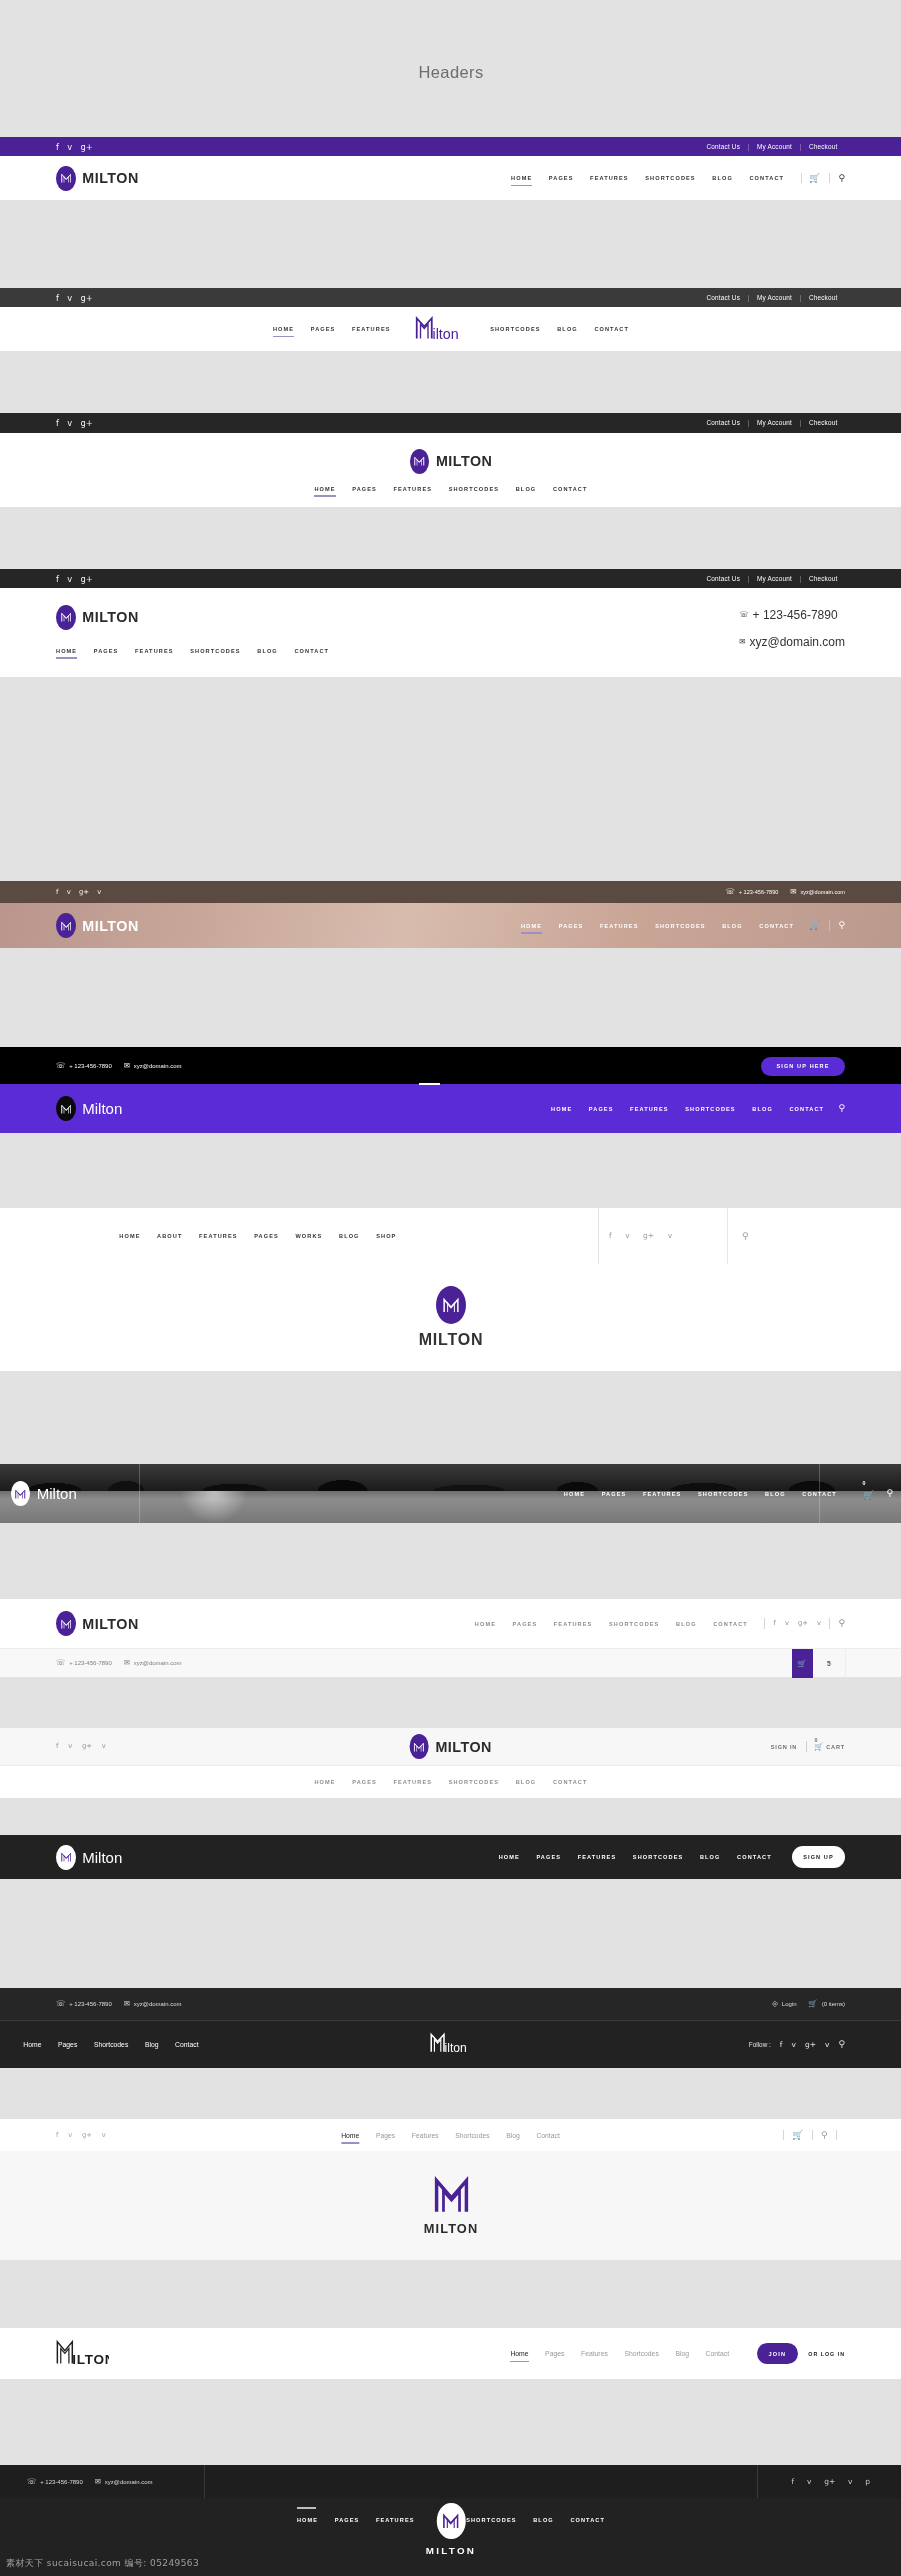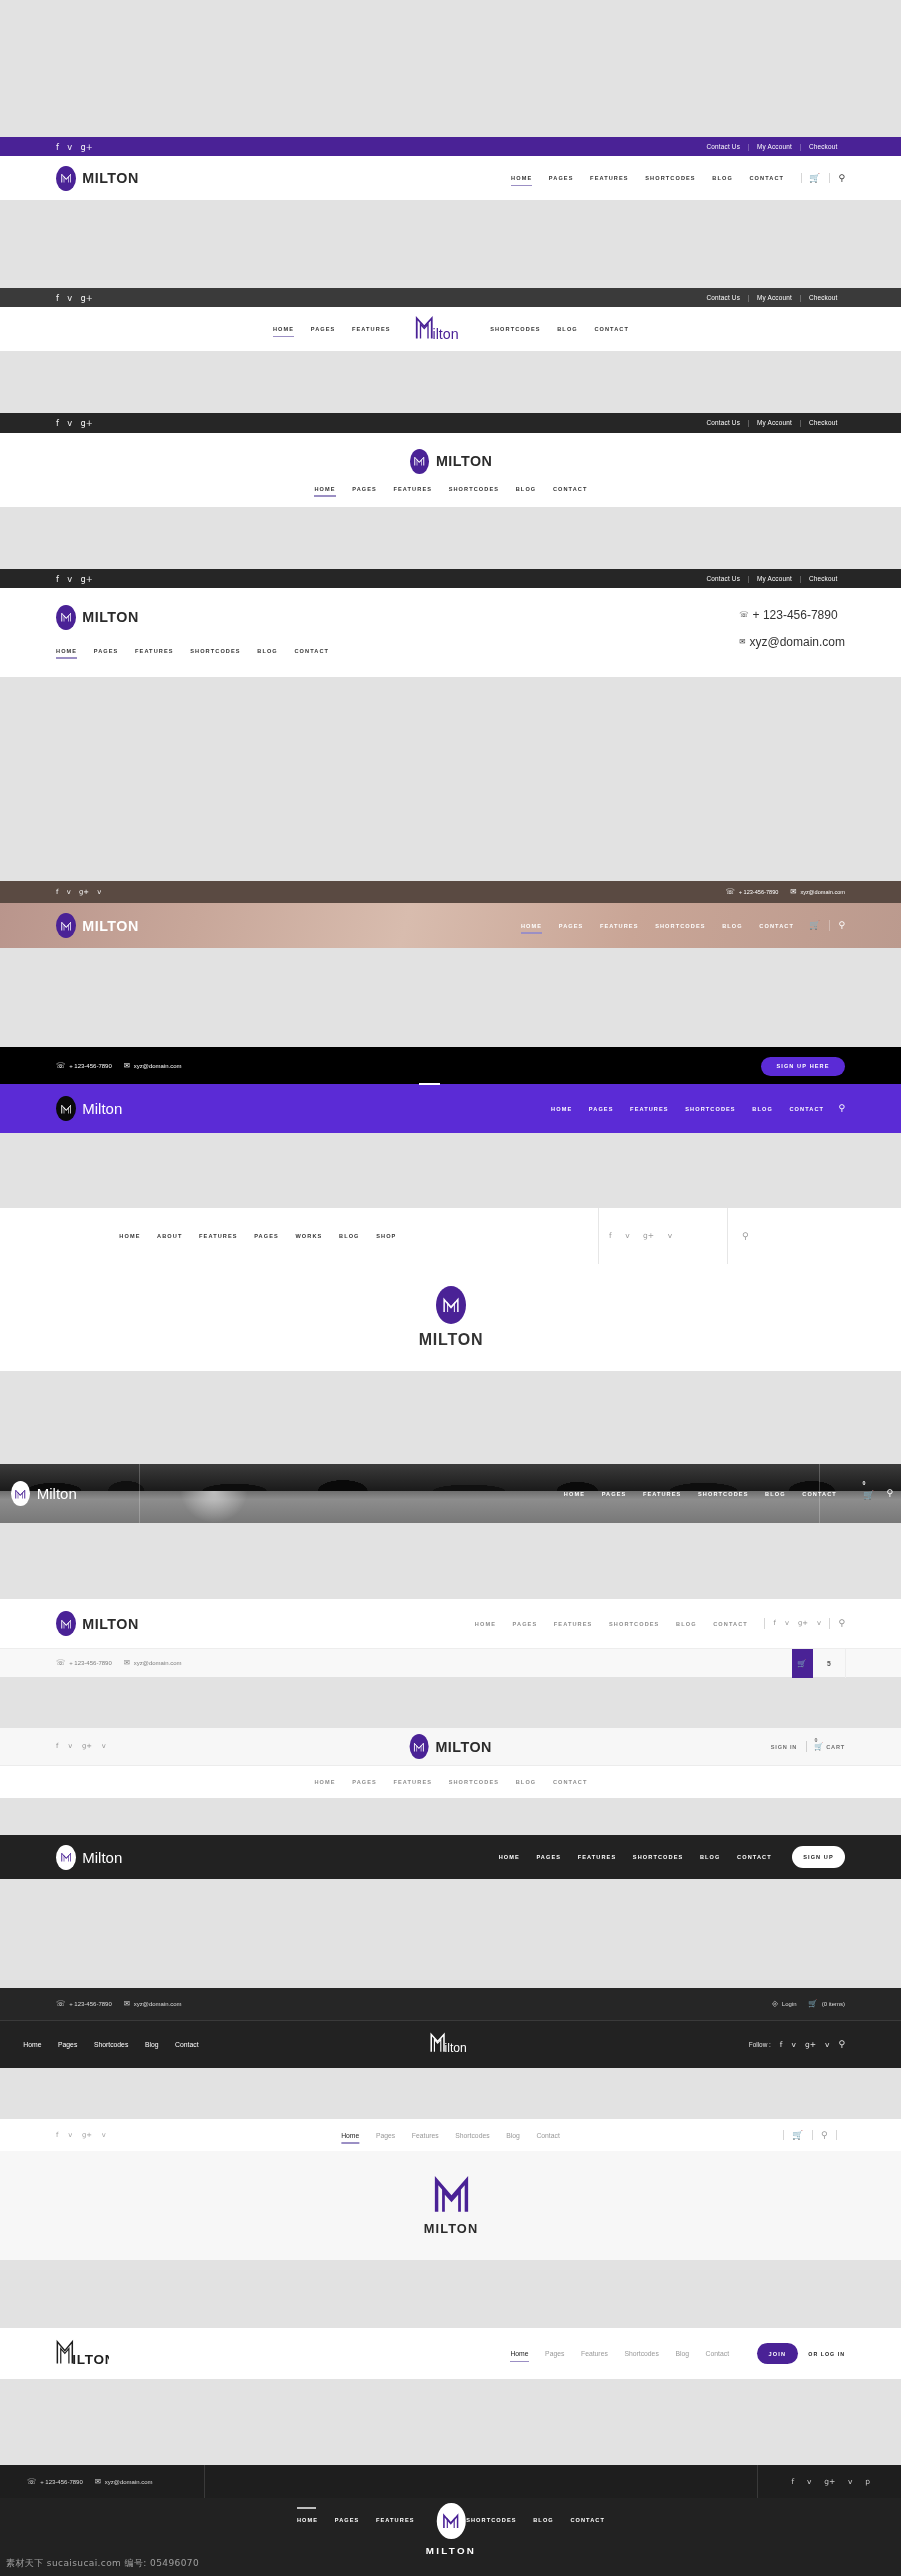--- a/index.html
+++ b/index.html
@@ -109,20 +109,21 @@
   }
   .skin {
     background:linear-gradient(105deg,#b9958c 0%,#c8a79a 22%,#d8bcae 45%,#c9a596 70%,#bb9a8e 100%);
   }
 </style>
 </head>
 <body>
 
 <div class="page">
 
+  <div class="pagetitle">Headers</div>
 
   <div class="band" style="top:137px;height:19.5px;background:#4a2296;color:#fff;">
     <div class="inner">
       <div class="row" style="justify-content:space-between;">
         <div class="soc">
           <span>f</span>
           <span>ᴠ</span>
           <span>g+</span>
         </div>
         <div class="toplinks" style="color:#fff;">
@@ -763,17 +764,17 @@
     </div>
     <div style="position:absolute;left:50%;transform:translateX(-50%);top:4.5px;display:flex;flex-direction:column;align-items:center;gap:6px;">
       <div class="oval white" style="width:28.6px;height:36px;">
         <svg width="16" height="17.3" viewBox="0 0 14 15">
             <path d="M1 14V3l6 7 6-7v11" stroke="#4a2296" stroke-width="1.4" fill="none"></path>
             <path d="M4 14V6l3 3.4L10 6v8" stroke="#4a2296" stroke-width="1.1" fill="none" opacity=".9"></path>
           </svg>
       </div>
       <div style="font-size:9.8px;font-weight:700;letter-spacing:2.3px;color:#fff;">MILTON</div>
     </div>
-    <div class="watermark">素材天下 sucaisucai.com 编号: 05496070</div>
+    <div class="watermark">素材天下 sucaisucai.com 编号: 05249563</div>
   </div>
 
 </div>
 
 
 </body></html>

